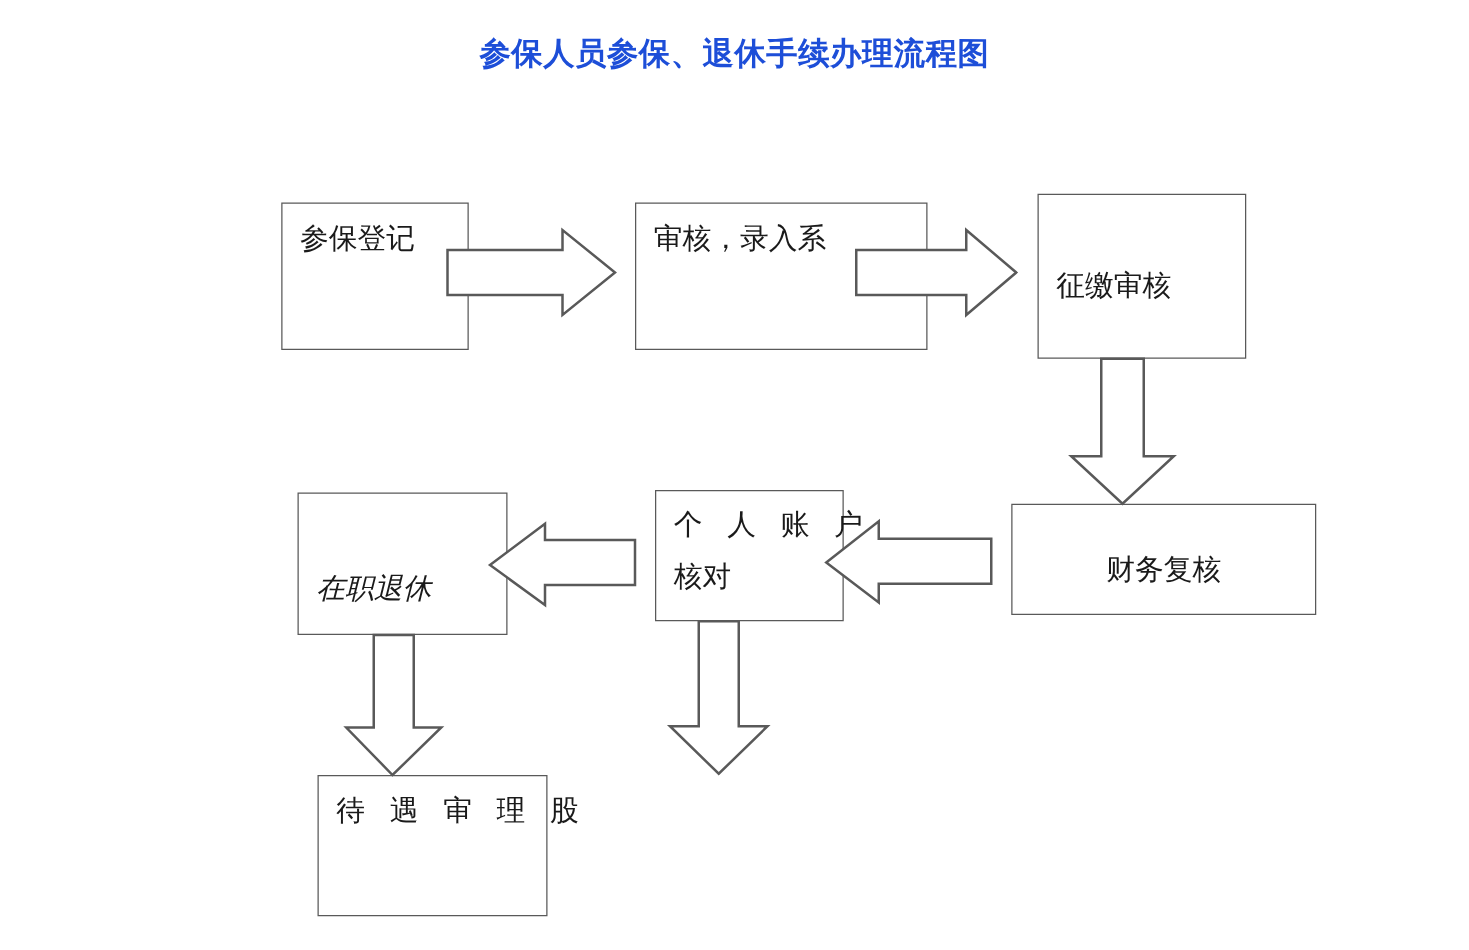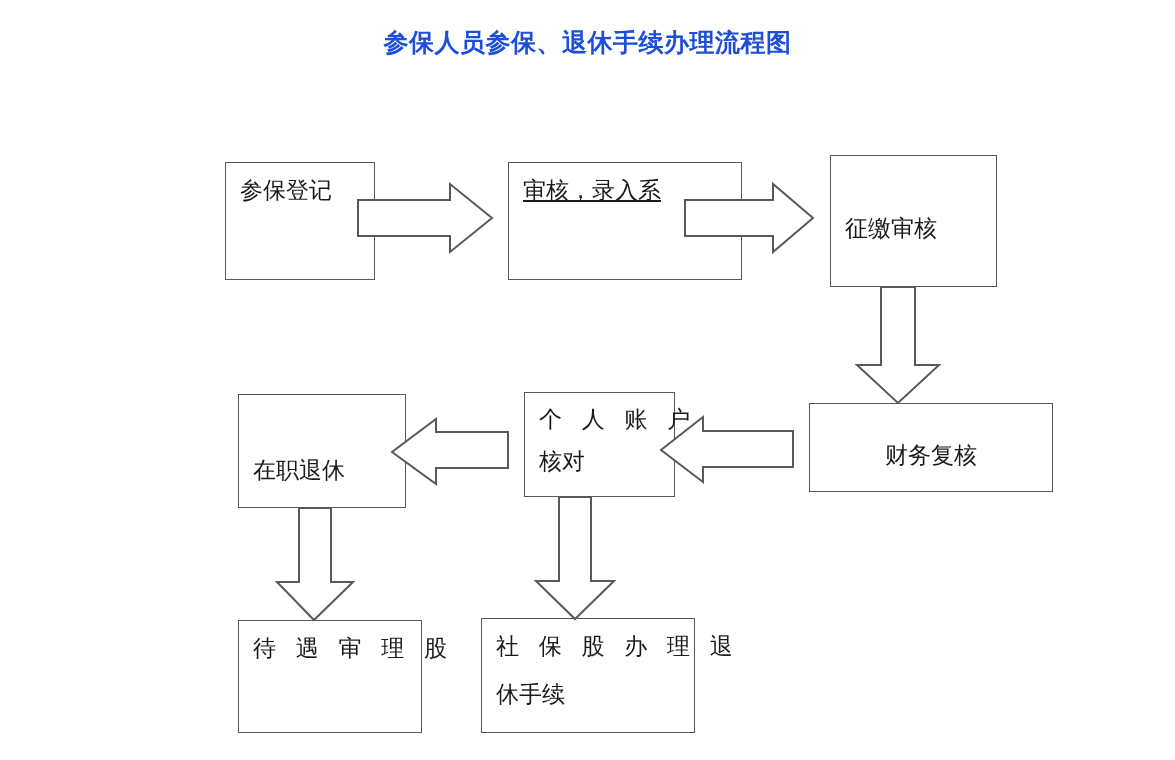--- a/index.html
+++ b/index.html
@@ -76,49 +76,45 @@
 <body>
 
 <div id="page">
 
   <div class="title">参保人员参保、退休手续办理流程图</div>
 
   <div class="node" style="left:209px; top:162px; width:150px; height:118px;">
     <span class="line line1">参保登记</span>
   </div>
 
-  <div class="node" style="left:492px; top:162px; width:234px; height:118px;text-decoration:underline;">
+  <div class="node" style="left:492px; top:162px; width:234px; height:118px;">
     <span class="line line1">审核，录入系</span>
   </div>
 
   <div class="node center-v" style="left:814px; top:155px; width:167px; height:132px;">
     <span class="line line1">征缴审核</span>
   </div>
 
-  <div class="node bottom-v" style="left:222px; top:394px; width:168px; height:114px;">
+  <div class="node bottom-v" style="left:222px; top:394px; width:168px; height:114px;font-style:italic;">
     <span class="line line1">在职退休</span>
   </div>
 
   <div class="node spaced" style="left:508px; top:392px; width:151px; height:105px; line-height:42px;">
     <span class="line line1">个 人 账 户</span>
     <span class="line line2">核对</span>
   </div>
 
   <div class="node center-v" style="left:793px; top:403px; width:244px; height:89px; align-items:center;">
     <span class="line line1">财务复核</span>
   </div>
 
-  <div class="node spaced" style="left:222px; top:620px; width:184px; height:113px; line-height:48px; padding-top:4px;">
+  <div class="node spaced" style="left:238px; top:620px; width:184px; height:113px; line-height:48px; padding-top:4px;">
     <span class="line line1">待 遇 审 理 股</span>
   </div>
 
-  <div class="node spaced" style="left:465px; top:618px; width:214px; height:115px; line-height:48px; padding-top:4px;">
-    <span class="line line1">社 保 股 办 理 退</span>
-    <span class="line line2">休手续</span>
-  </div>
 
   <div class="arrow" style="left:358px; top:182px; width:136px; height:72px;">
     <svg width="136" height="72" viewBox="0 0 136 72">
       <polygon points="0,18 92,18 92,2 134,36 92,70 92,54 0,54"></polygon>
     </svg>
   </div>
 
   <div class="arrow" style="left:685px; top:182px; width:130px; height:72px;">
     <svg width="130" height="72" viewBox="0 0 130 72">
       <polygon points="0,18 88,18 88,2 128,36 88,70 88,54 0,54"></polygon>

